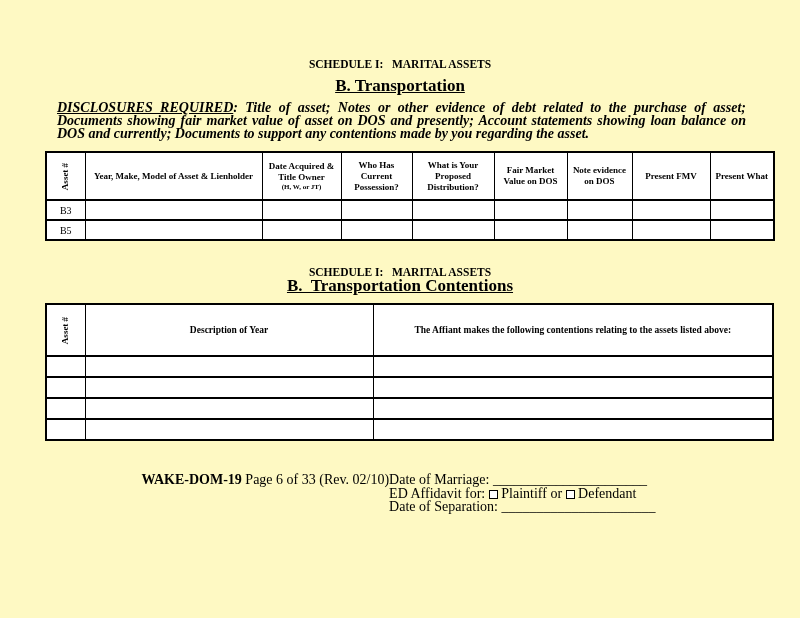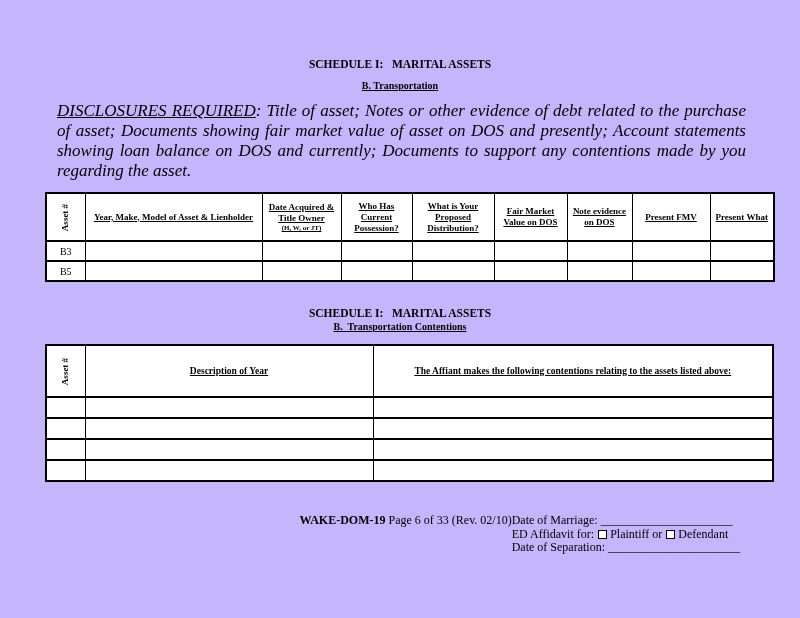--- a/index.html
+++ b/index.html
@@ -2,71 +2,71 @@
 <html><head>
 <meta charset="utf-8">
 <style>
   html,body{margin:0;padding:0;}
   body{
     width:800px;height:618px;background:#ffffff;color:#000;
     font-family:"Liberation Serif", serif;
     -webkit-font-smoothing:antialiased;
     overflow:hidden;
   }
-  .page{position:relative;width:800px;height:618px;background:#c4b5fd;}
+  .page{position:relative;width:800px;height:618px;background:#fef9c3;}
 
   
   .title-block{text-align:center;}
   .title-line{font-weight:bold;font-size:11.5px;line-height:14px;white-space:pre;}
-  .subtitle-line{font-weight:bold;font-size:10px;line-height:14px;text-decoration:underline;white-space:pre;}
+  .subtitle-line{font-weight:bold;font-size:17px;line-height:14px;text-decoration:underline;white-space:pre;}
   .s1-title{padding-top:57px;}
   .s1-sub{margin-top:8px;}
   .s2-title{margin-top:24px;}
 
   
   .disclosures{
     margin:8px 54px 0 57px;
-    font-weight:normal;font-style:italic;
-    font-size:17px;line-height:20px;
+    font-weight:bold;font-style:italic;
+    font-size:14px;line-height:13px;
     text-align:justify;
   }
   .disclosures .u{text-decoration:underline;}
 
   
   table{border-collapse:collapse;table-layout:fixed;margin-left:45px;background:#fff;}
   table.t1{width:728px;margin-top:11px;}
   table.t2{width:727px;margin-top:10px;}
   th,td{
     border:2px solid #000;
     border-left-width:1px;border-right-width:1px;
     padding:1px 2px;
     overflow:hidden;
   }
   table{border:2px solid #000;}
   th{
     font-weight:bold;font-size:9px;line-height:11px;
-    vertical-align:middle;text-decoration:underline;
+    vertical-align:middle;
   }
   .t1 th{height:44px;}
   .t2 th{height:48px;font-size:9.5px;}
   .t1 td{height:16px;font-size:10px;text-align:center;vertical-align:middle;}
   .t2 td{height:17px;font-size:10px;}
   .sub-head{font-size:7px;font-weight:bold;line-height:8px;display:block;}
   .vtext{
     display:inline-block;
     transform:rotate(-90deg);
     white-space:nowrap;
     font-weight:bold;font-size:9px;
   }
 
   
   .footer{
-    display:flex;justify-content:flex-end;align-items:flex-start;
+    display:flex;justify-content:center;align-items:flex-start;
     margin:32px 60px 0 57px;
-    font-size:12px;line-height:13.6px;
+    font-size:14px;line-height:13.6px;
   }
   .footer-left b{font-weight:bold;}
   .footer-right{text-align:left;}
   .checkbox{
     display:inline-block;width:7px;height:7px;
     border:1px solid #000;background:#fff;
     margin:0 3px 0 4px;vertical-align:-1px;
   }
 </style>
 </head>

